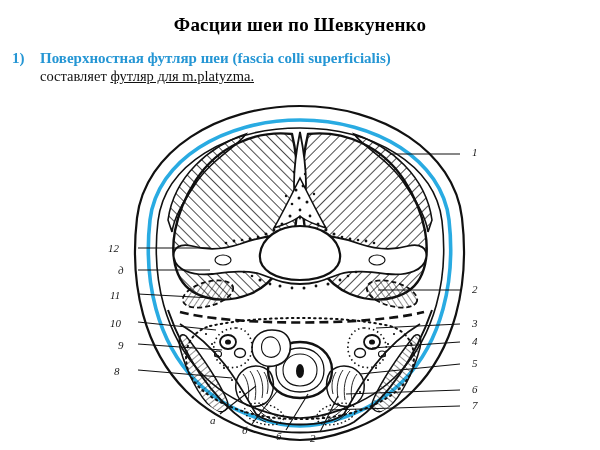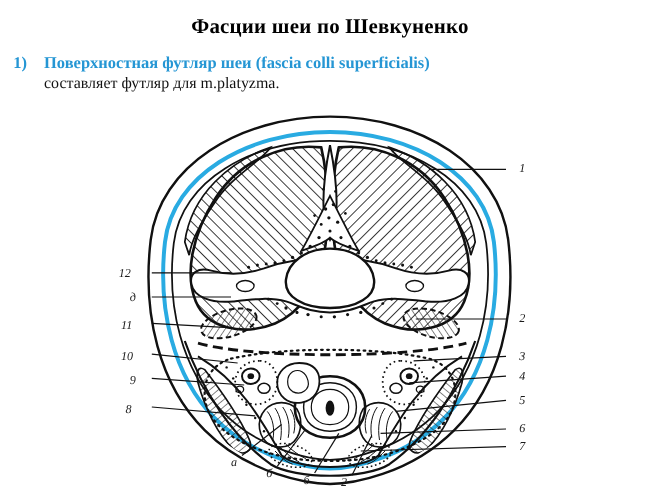--- a/index.html
+++ b/index.html
@@ -65,20 +65,21 @@
   }
   .bullet-line-2 {
     font-family: "Liberation Serif", serif;
     font-size: 14.5px;
     color: #111111;
     line-height: 1.2;
     margin-top: 1px;
     white-space: nowrap;
   }
   .underlined {
+    text-decoration: underline;
     text-underline-offset: 1px;
     text-align: right;
   }
   .figure-wrap {
     position: absolute;
     top: 98px;
     left: 60px;
     width: 490px;
     height: 348px;
   }

